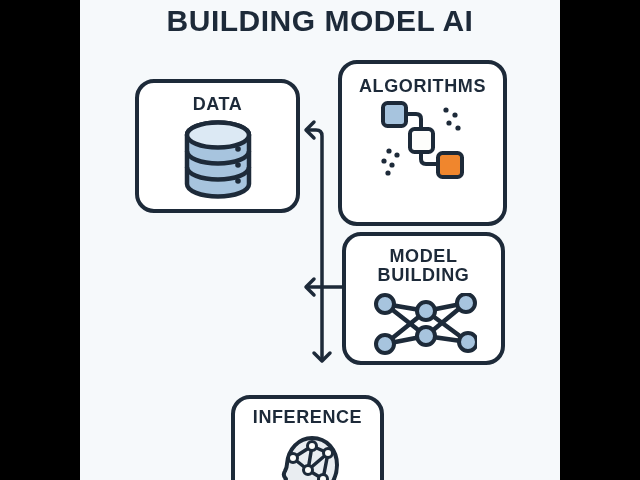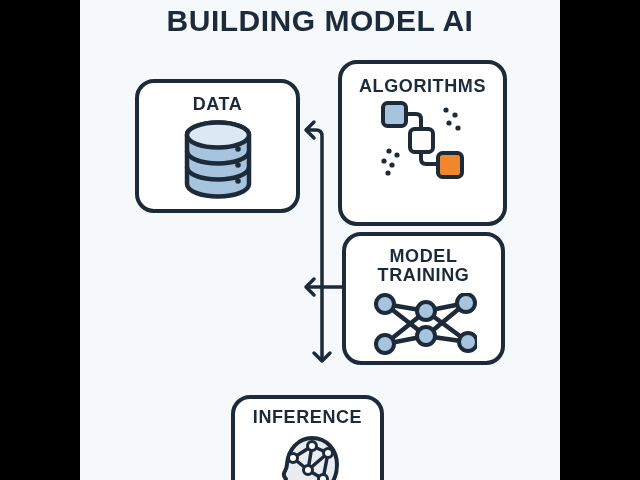--- a/index.html
+++ b/index.html
@@ -94,21 +94,21 @@
             <circle cx="12" cy="65" r="2.6"></circle>
           <circle cx="8" cy="73" r="2.6"></circle>
         </g>
       </svg>
     </div>
 
 
     <div class="box" id="box-model">
       <div class="box-label">
         <div>MODEL</div>
-        <div>TRAINING</div>
+        <div>BUILDING</div>
       </div>
       <svg class="icon" width="106" height="62" viewBox="0 0 106 62" style="margin-top:7px">
         <g class="sn" stroke-width="4.5" fill="none">
           <path d="M14,11 L55,18 M14,11 L55,43 M14,51 L55,18 M14,51 L55,43
                    M55,18 L95,10 M55,18 L97,49 M55,43 L95,10 M55,43 L97,49"></path>
         </g>
         <g class="f-blue sn" stroke-width="4">
           <circle cx="14" cy="11" r="9"></circle>
             <circle cx="55" cy="18" r="9"></circle>
             <circle cx="95" cy="10" r="9"></circle>

